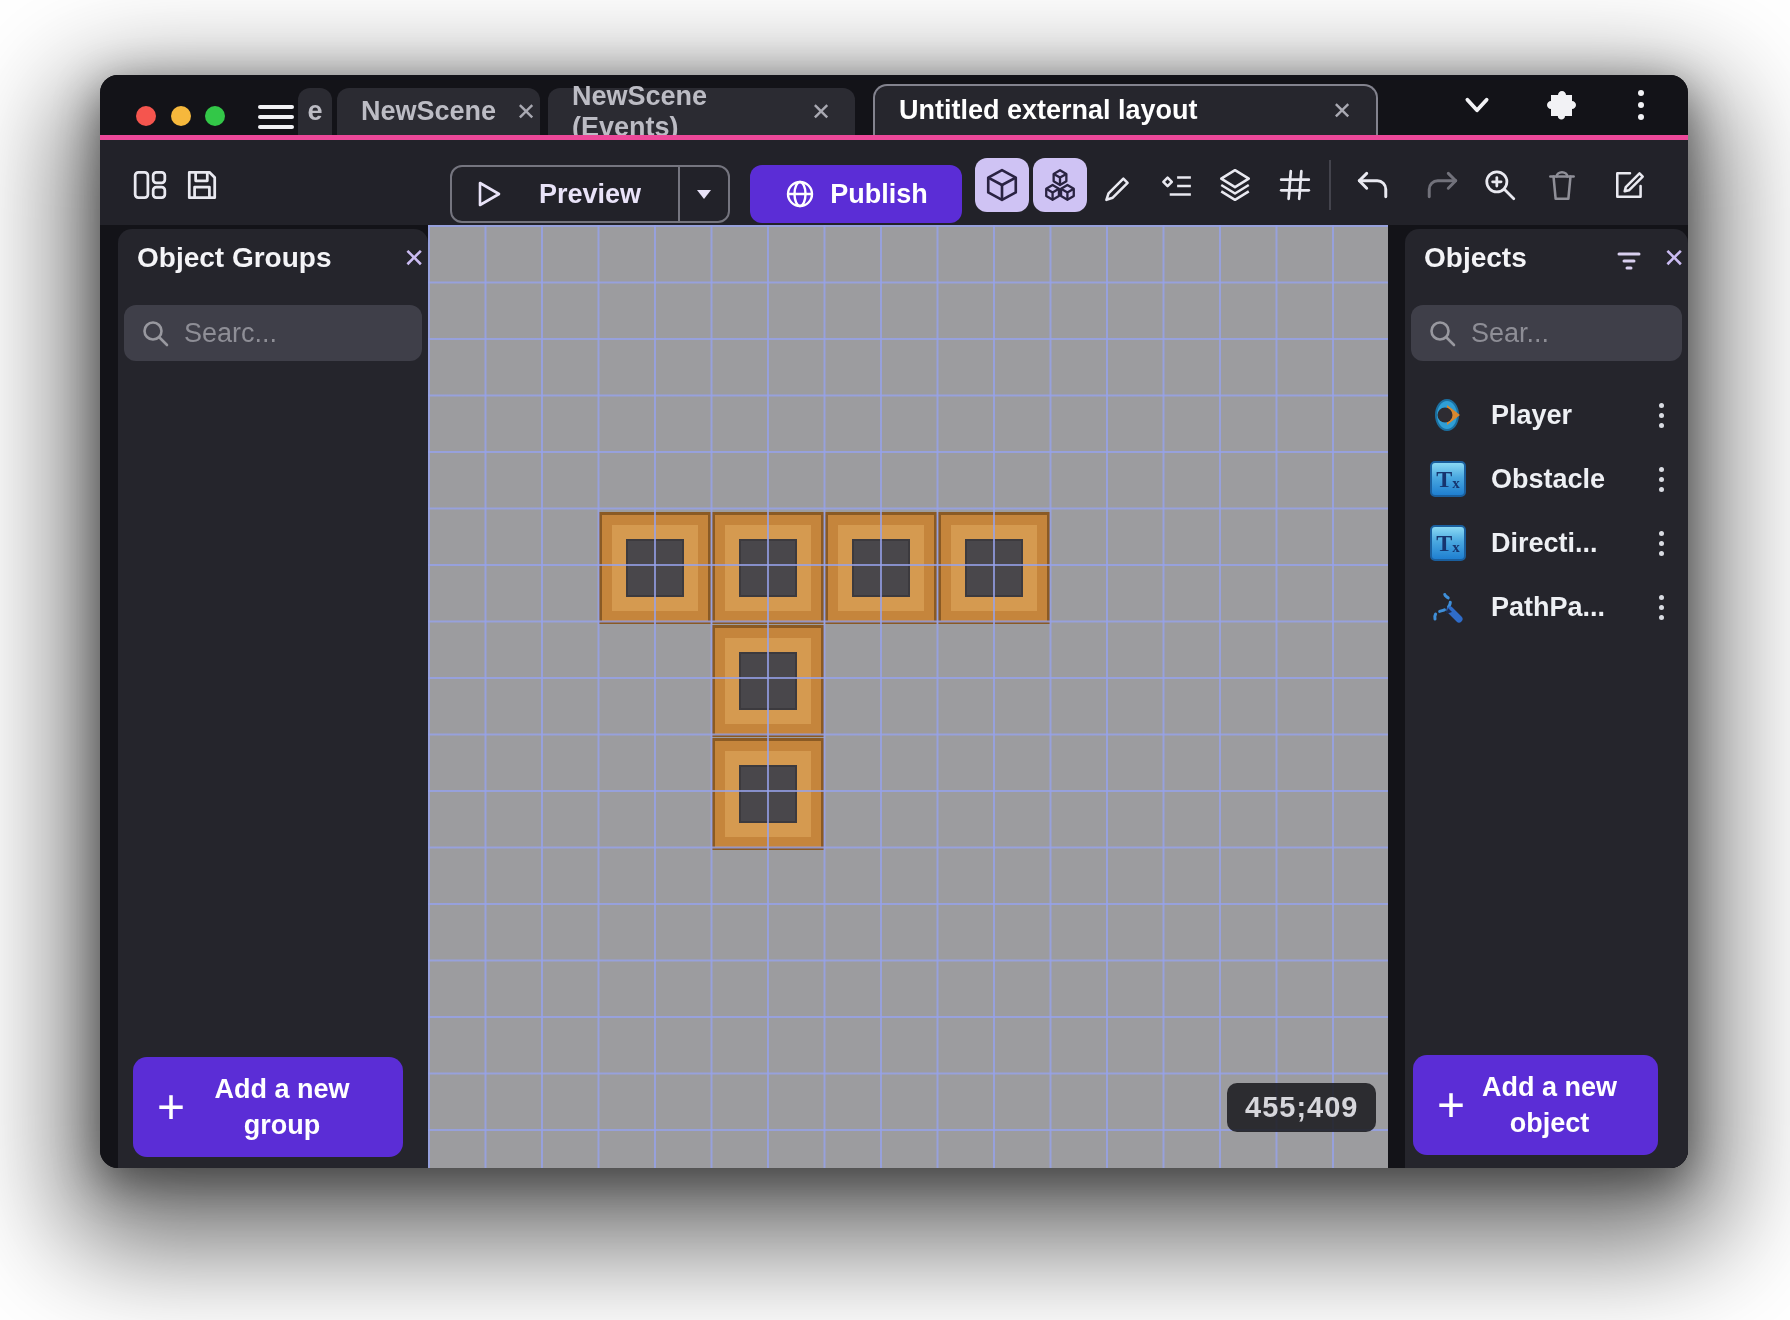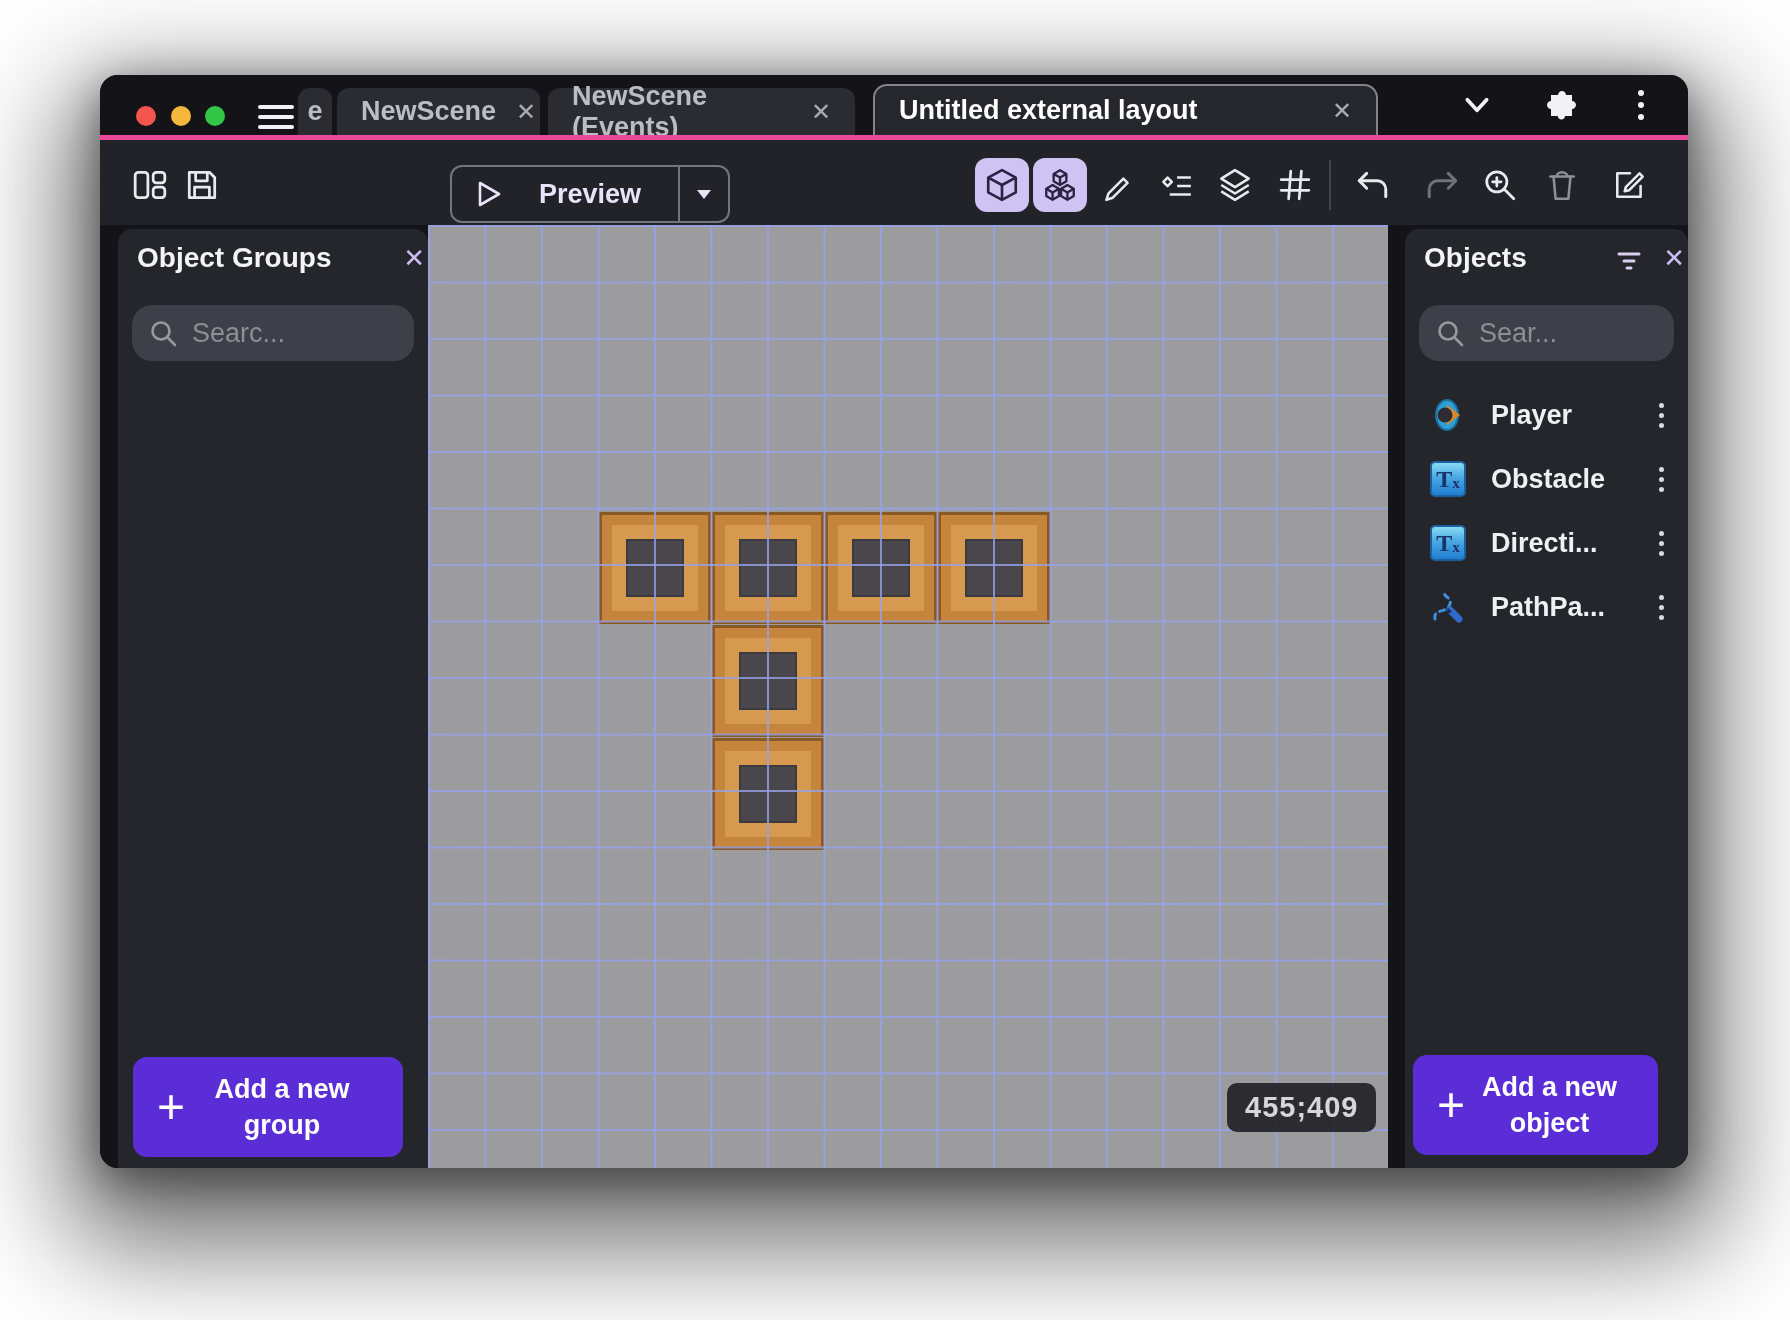--- a/index.html
+++ b/index.html
@@ -60,21 +60,21 @@
 
   
   .content { position:relative; height:943px; background:#131318; }
   .panel { position:absolute; top:4px; bottom:0; background:#25252c; border-radius:14px 14px 0 0; }
   .panel.left { left:18px; width:310px; }
   .panel.right { left:1305px; width:283px; }
   .p-head { height:58px; display:flex; align-items:center; padding:0 3px; gap:18px;margin-left:16px; }
   .p-title { flex:1; font-size:28px; font-weight:700; color:#f4f4f7; }
   .p-close { font-size:26px; color:#cbbcf2; cursor:pointer; }
   .p-filter { color:#d9d0f0; cursor:pointer; display:flex; }
-  .search { margin:18px 14px 0; height:56px; border-radius:20px; background:#3f3f49;
+  .search { margin:18px 6px 0; height:56px; border-radius:12px; background:#3f3f49;
             display:flex; align-items:center; padding:12px 16px; gap:14px; }
   .search svg { flex:none; color:#98989f; }
   .search input { flex:1; min-width:0; background:none; border:none; outline:none;
                   color:#dcdce2; font-size:27px; font-family:"Liberation Sans",sans-serif; }
   .search input::placeholder { color:#8e8e96; }
 
   .obj-list { margin-top:22px; }
   .obj-row { height:64px; display:flex; align-items:center; padding:0 20px 0 24px; gap:24px; cursor:pointer; }
   .obj-row .name { flex:1; font-size:27px; font-weight:600; color:#eef0f4;
                    white-space:nowrap; overflow:hidden; }
@@ -190,20 +190,28 @@
           </svg>
       <span class="lbl">Preview</span>
       <span class="div"></span>
       <span class="caret">
         <svg width="22" height="22" viewBox="0 0 22 22" fill="currentColor">
               <polygon points="4,7 18,7 11,16"></polygon>
             </svg>
       </span>
     </div>
 
+    <div class="publish-btn">
+      <svg width="32" height="32" viewBox="0 0 32 32" fill="none" stroke="#ffffff" stroke-width="2.4">
+            <circle cx="16" cy="16" r="12"></circle>
+            <ellipse cx="16" cy="16" rx="5.5" ry="12"></ellipse>
+            <line x1="4" y1="16" x2="28" y2="16"></line>
+          </svg>
+      <span class="lbl">Publish</span>
+    </div>
 
     <div class="icon-btn" style="left:875px;">
       <svg width="36" height="36" viewBox="0 0 34 34" fill="none" stroke="currentColor" stroke-width="2.5" stroke-linejoin="round">
             <path d="M17 3 L30 10 V24 L17 31 L4 24 V10 Z"></path>
             <path d="M4 10 L17 17 L30 10"></path>
             <path d="M17 17 V31"></path>
           </svg>
     </div>
     <div class="icon-btn" style="left:933px;">
       <svg width="36" height="36" viewBox="0 0 34 34" fill="none" stroke="currentColor" stroke-width="2.2" stroke-linejoin="round">

